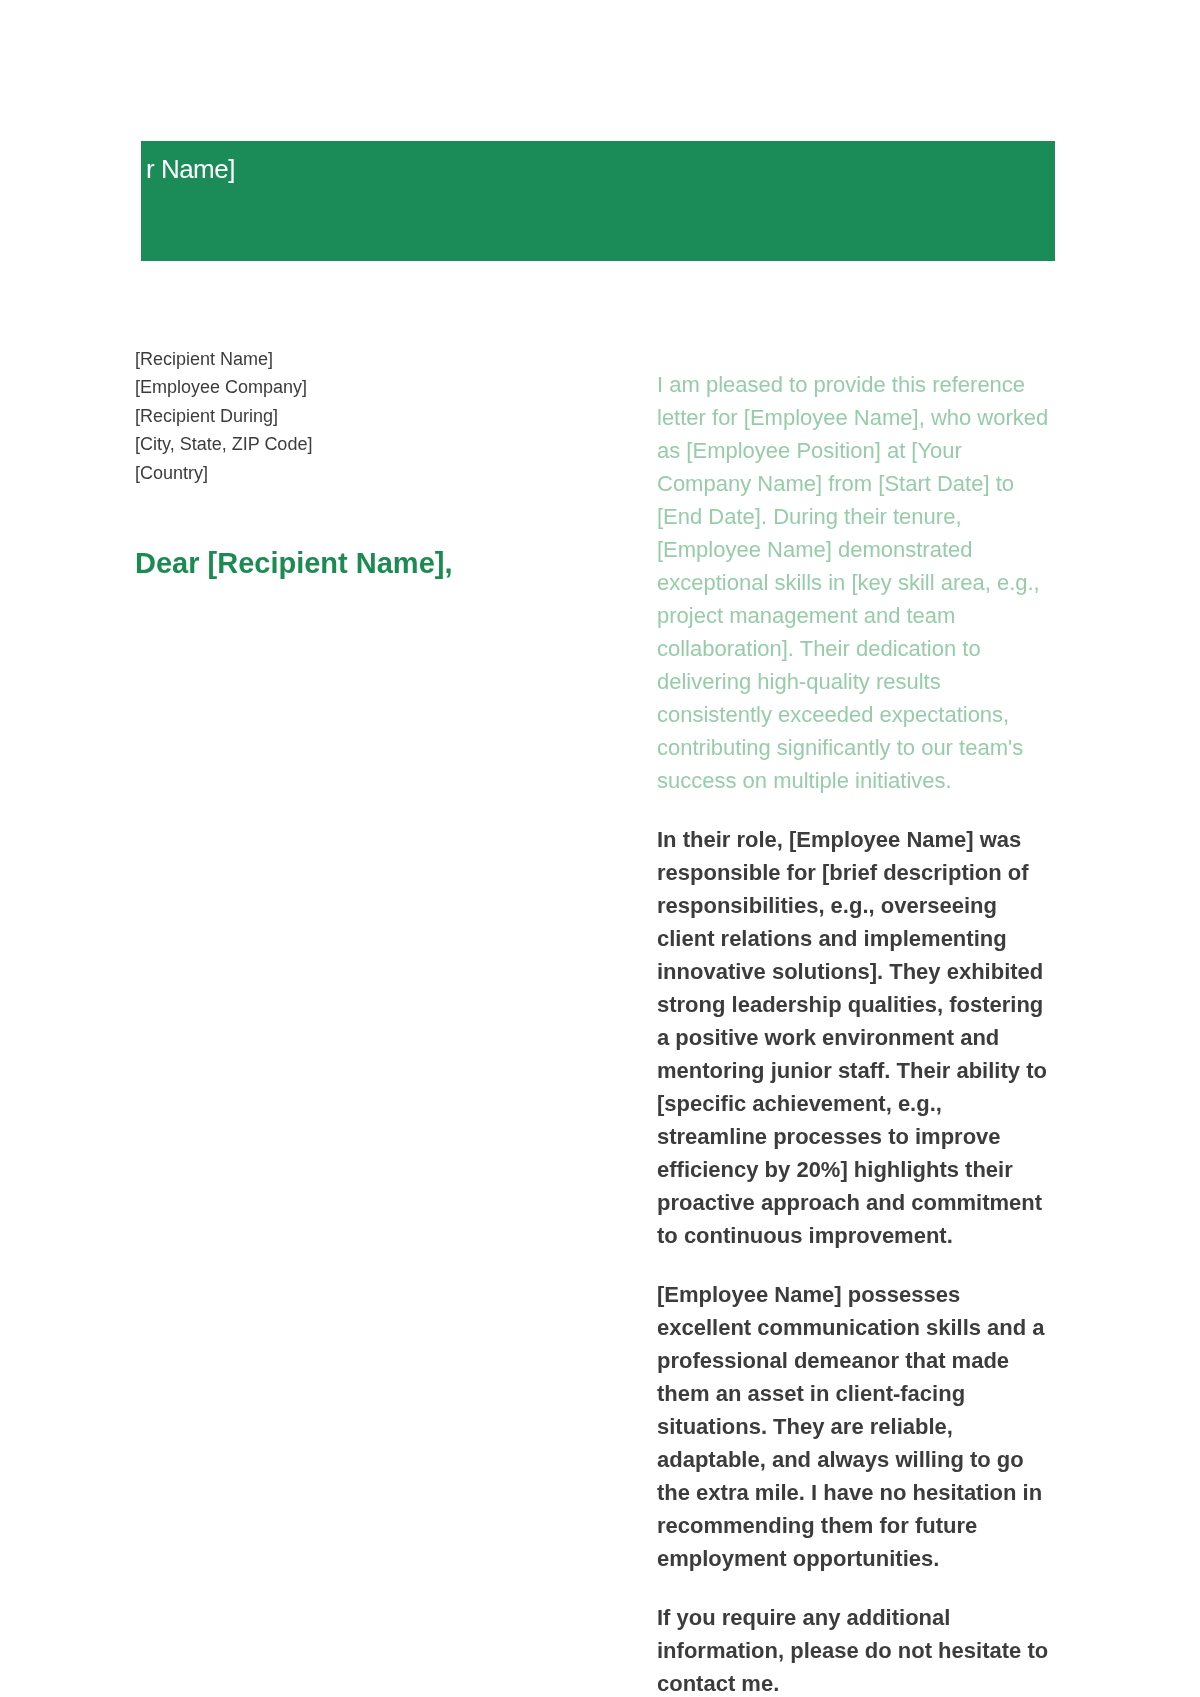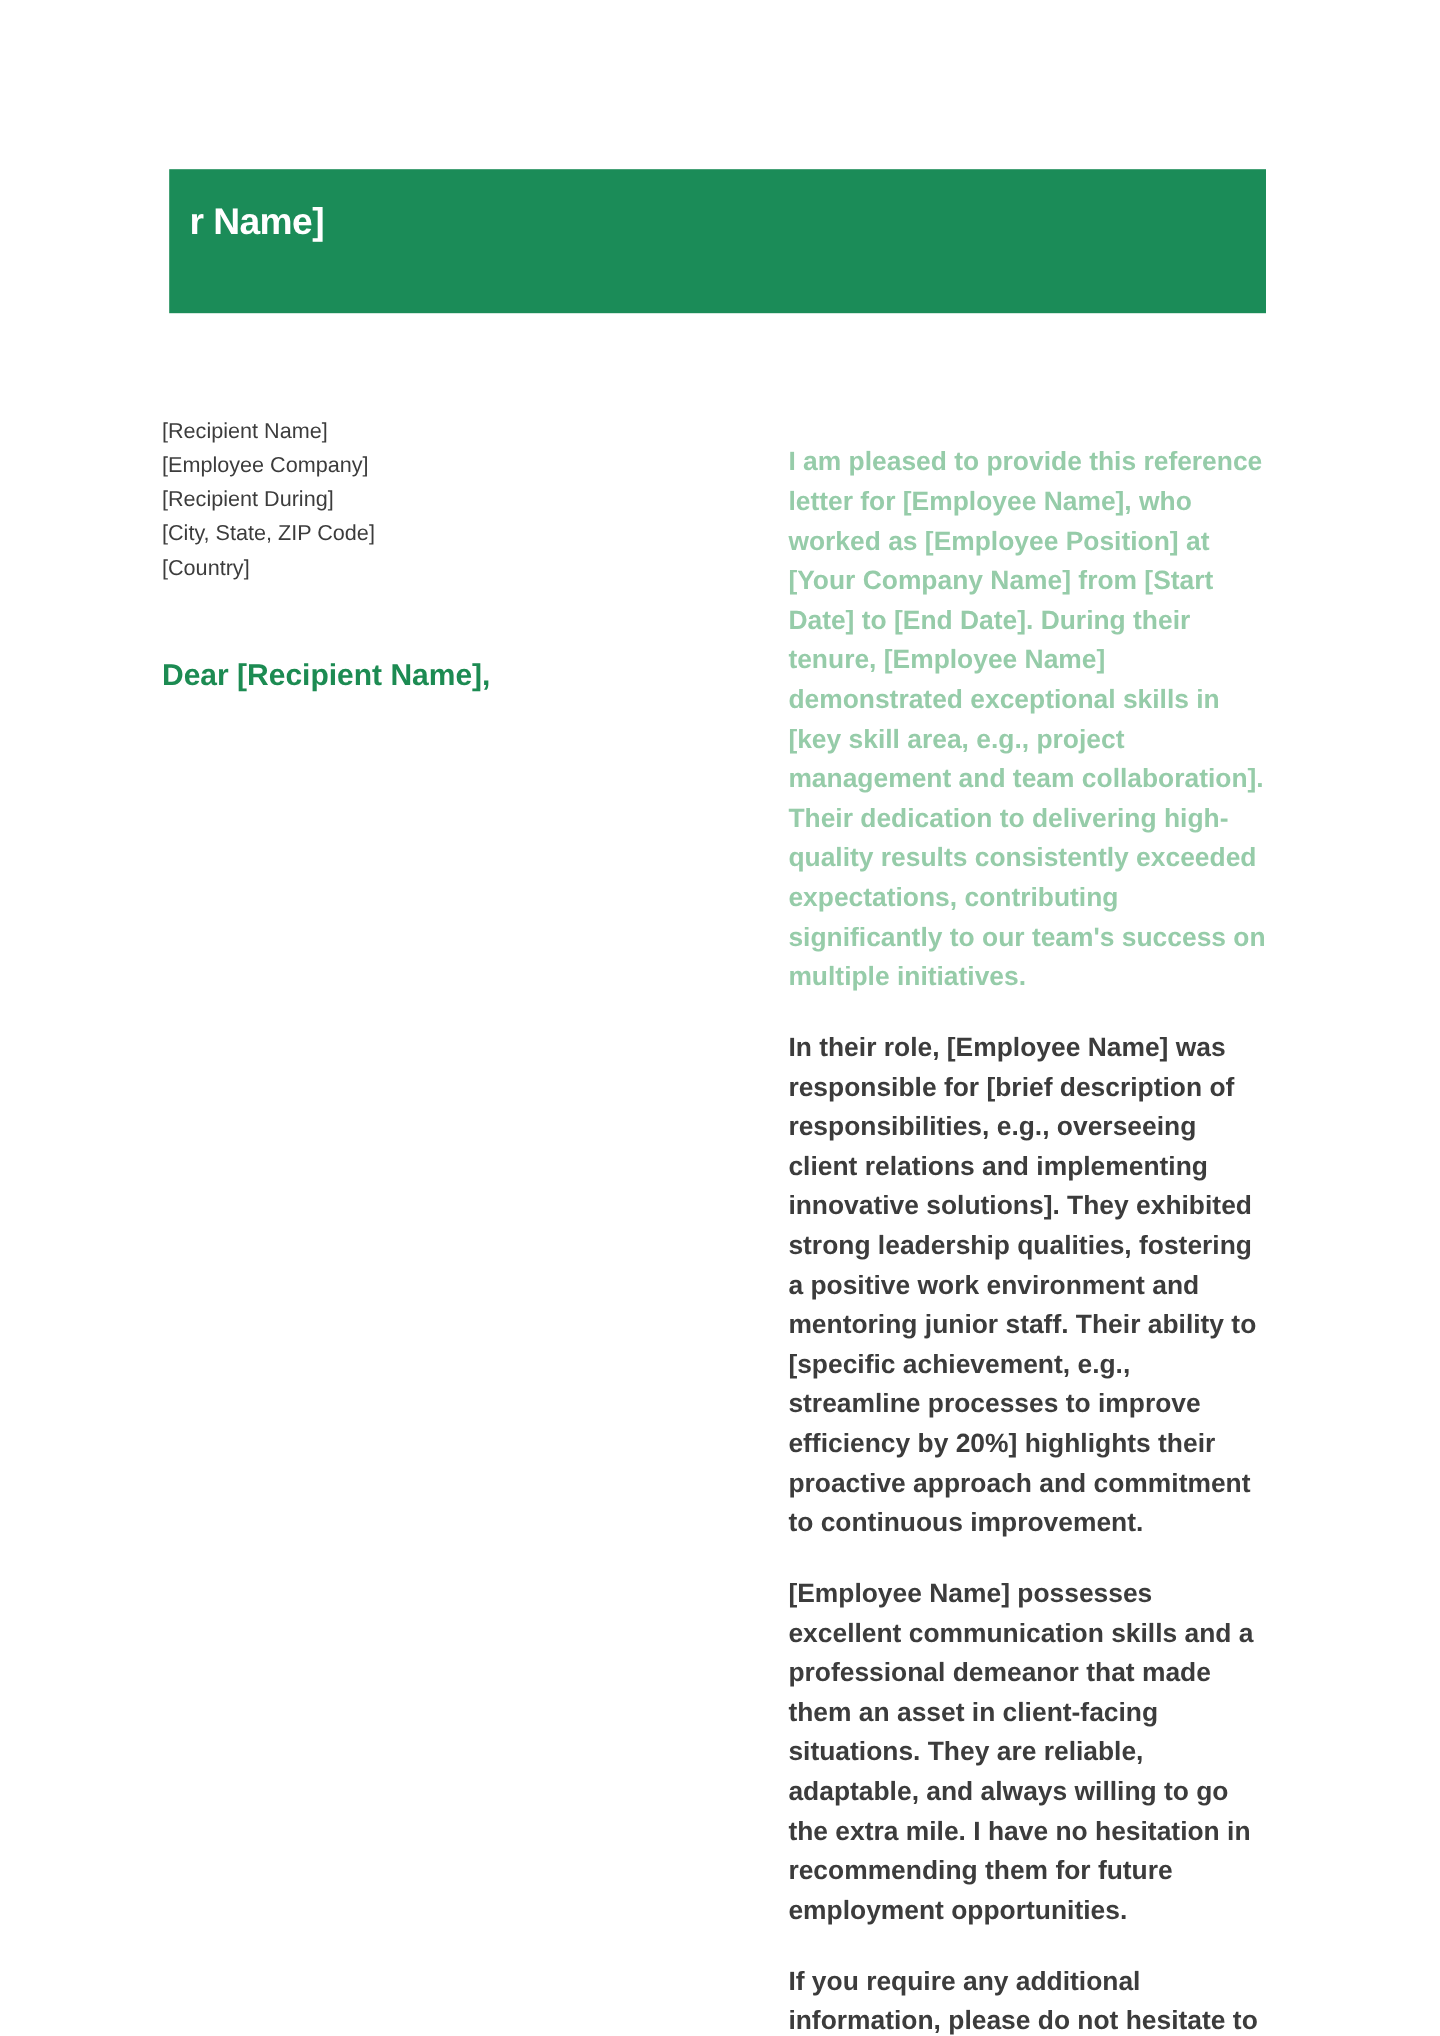--- a/index.html
+++ b/index.html
@@ -18,65 +18,65 @@
   .banner {
     position: absolute;
     left: 141px;
     top: 141px;
     width: 914px;
     height: 120px;
     background: var(--banner-green, #1B8C58);
     overflow: hidden;
   }
   .banner h1 {
-    margin: 16px;
+    margin: 4px;
     padding: 10px 0 0 1px;
-    font-size: 31px;
+    font-size: 26px;
     line-height: 1.15;
-    font-weight: bold;
+    font-weight: normal;
     letter-spacing: -0.5px;
     color: var(--banner-text, #ffffff);
     white-space: nowrap;
   }
   .recipient {
     position: absolute;
     left: 135px;
     top: 345px;
     width: 430px;
     font-size: 18px;
     line-height: 28.4px;
     color: var(--text-dark, #3C3C3C);
   }
   .salutation {
     position: absolute;
     left: 135px;
     top: 546px;
     margin: 0;
-    font-size: 25px;
+    font-size: 29px;
     line-height: 35px;
     font-weight: bold;
     color: var(--salutation-green, #1C8B52);
     white-space: nowrap;
   }
   .letter-body {
     position: absolute;
     left: 657px;
     top: 368px;
     width: 398px;
     font-size: 22px;
     line-height: 33px;
     color: var(--text-dark, #3C3C3C);
   }
   .letter-body p {
     margin: 0 0 26px 0;
     font-weight: bold;
   }
   .letter-body p.lead {
     color: var(--light-green, #96CCA9);
-    font-weight: bold;
+    font-weight: normal;
   }
 </style>
 </head>
 <body>
 
 <div class="page">
 
   <header class="banner">
     <h1>r Name]</h1>
   </header>

